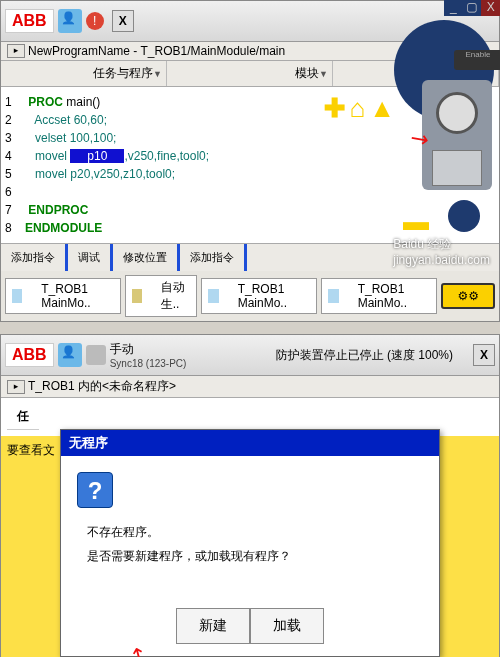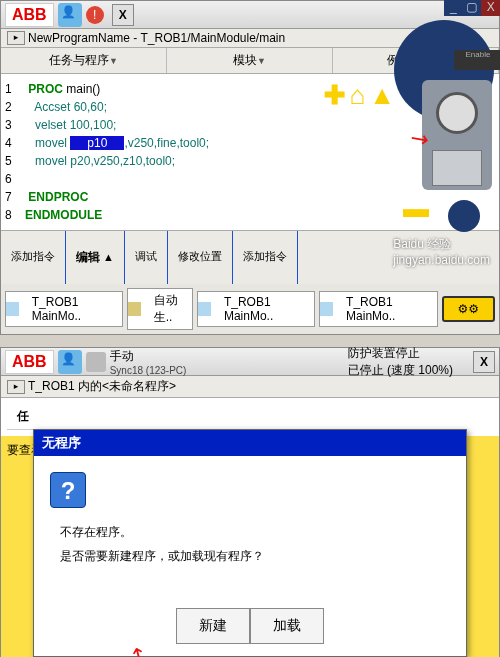--- a/index.html
+++ b/index.html
@@ -1,43 +1,43 @@
 <!DOCTYPE html>
 <html><head>
 <meta charset="utf-8">
 <style>
 *{margin:0;padding:0;box-sizing:border-box;font-family:Arial,sans-serif;font-size:12px}
 body{background:#d4d0c8;width:500px}
 .window{border:1px solid #888;background:#fff;margin-bottom:4px}
-.titlebar{background:linear-gradient(#f0f0f0,#d8d8d8);height:28px;display:flex;align-items:center;padding:2px 4px;border-bottom:1px solid #999}
+.titlebar{background:linear-gradient(#f0f0f0,#d8d8d8);height:41px;display:flex;align-items:center;padding:2px 4px;border-bottom:1px solid #999}
 .abb-logo{background:#fff;color:#e60000;font-weight:bold;font-size:16px;padding:2px 6px;border:1px solid #ccc;margin-right:4px}
 .abb-icon{width:24px;height:24px;background:#6bb8e8;border-radius:3px;margin-right:4px;position:relative}
 .abb-icon::after{content:"👤";position:absolute;top:2px;left:4px}
 .title-text{flex:1;font-size:11px}
 .title-text small{display:block;font-size:10px;color:#444}
 .win-close{background:#e0e0e0;border:1px solid #888;width:22px;height:22px;font-weight:bold;margin-left:2px}
 .pathbar{background:#eceae5;padding:2px 6px;font-size:11px;border-bottom:1px solid #aaa;display:flex;align-items:center}
 .toolbar{display:flex;background:#eceae5;border-bottom:1px solid #aaa}
-.toolcell{flex:1;padding:4px 4px;border-right:1px solid #bbb;display:flex;align-items:center;justify-content:center;font-size:11px}
+.toolcell{flex:1;padding:4px 4px;border-right:1px solid #bbb;display:flex;align-items:center;justify-content:flex-end;font-size:11px}
 .toolcell span.arrow{font-size:9px;color:#555}
 .code{font-family:monospace;font-size:14px;padding:6px 4px;line-height:1.5;background:#fff;min-height:150px;position:relative}
 .ln{display:inline-block;width:20px;color:#000}
 .kw{color:#008000;font-weight:bold}
 .hl{background:#1010d0;color:#fff;padding:0 17px}
 .kw2{color:#0f766e}
 .annot{position:absolute;color:#fbd000;font-size:26px;font-weight:bold}
 .btmbar{display:flex;background:#eceae5;border-top:1px solid #aaa}
-.btmcell{padding:18px 10px;font-size:11px;border-right:1px solid #1d4ed8}
+.btmcell{padding:6px 10px;font-size:11px;border-right:3px solid #1d4ed8}
 .tabbar{display:flex;background:#e8e6e0;padding:4px;gap:4px;align-items:center}
-.tab{background:#fff;border:1px solid #999;padding:3px 0;font-size:10px;display:flex;align-items:center;gap:13px}
+.tab{background:#fff;border:1px solid #999;padding:3px 6px;font-size:10px;display:flex;align-items:center;gap:19px}
 .tab-icon{width:14px;height:14px;background:#b0d8f0}
 .gear-btn{margin-left:auto;background:#fbd000;border:2px solid #333;padding:4px 14px;border-radius:3px}
 .pane2{margin-top:12px}
-.status-col{display:flex;flex-direction:column;font-size:10px;margin-left:36px}
-.dialog{position:relative;background:#fff;border:1px solid #666;width:434px;margin:0 auto;box-shadow:2px 2px 6px rgba(0,0,0,0.4)}
+.status-col{display:flex;font-size:10px;margin-left:36px}
+.dialog{position:relative;background:#fff;border:1px solid #666;width:380px;margin:0 auto;box-shadow:2px 2px 6px rgba(0,0,0,0.4)}
 .dlg-title{background:#0020c0;color:#fff;padding:4px 8px;font-weight:bold;font-size:13px}
 .dlg-body{padding:16px;min-height:140px}
 .dlg-icon{width:36px;height:36px;background:#3878d8;color:#fff;font-size:24px;font-weight:bold;text-align:center;line-height:36px;border:1px solid #043a88;display:inline-block;border-radius:4px}
 .dlg-text{margin-left:10px;margin-top:12px;font-size:14px;line-height:2}
 .dlg-btns{display:flex;justify-content:center;padding:12px}
 .dlg-btn{border:1px solid #888;background:#f4f4f4;padding:8px 22px;font-size:14px}
 .arrow-red{position:absolute;color:#f01010;font-size:22px;transform:rotate(-35deg)}
 .watermark{position:absolute;right:8px;bottom:8px;color:#fff;font-size:10px;opacity:0.8;text-shadow:0 0 3px #000}
 .wrap1{position:relative}
 .overlay-box{position:absolute;right:0;top:0;width:115px;height:240px;pointer-events:none}
@@ -80,21 +80,20 @@
     <div><span class="ln">4</span>&nbsp;&nbsp; <span class="kw2">movel </span><span class="hl">p10</span><span class="kw2">,v250,fine,tool0;</span></div>
     <div><span class="ln">5</span>&nbsp;&nbsp; <span class="kw2">movel p20,v250,z10,tool0;</span></div>
     <div><span class="ln">6</span></div>
     <div><span class="ln">7</span> <span class="kw">ENDPROC</span></div>
     <div><span class="ln">8</span><span class="kw">ENDMODULE</span></div>
     <div class="annot" style="top:2px;right:100px;letter-spacing:4px">✚⌂▲</div>
     <div class="annot" style="bottom:2px;right:70px">▬</div>
   </div>
   <div class="btmbar">
     <div class="btmcell">添加指令</div>
-    <div class="btmcell"><b>编辑</b> ▲</div>
     <div class="btmcell">调试</div>
     <div class="btmcell">修改位置</div>
     <div class="btmcell">添加指令</div>
   </div>
   <div class="tabbar">
     <div class="tab">
           <span class="tab-icon"></span>
           <span>T_ROB1 MainMo..</span>
         </div>
     <div class="tab">

